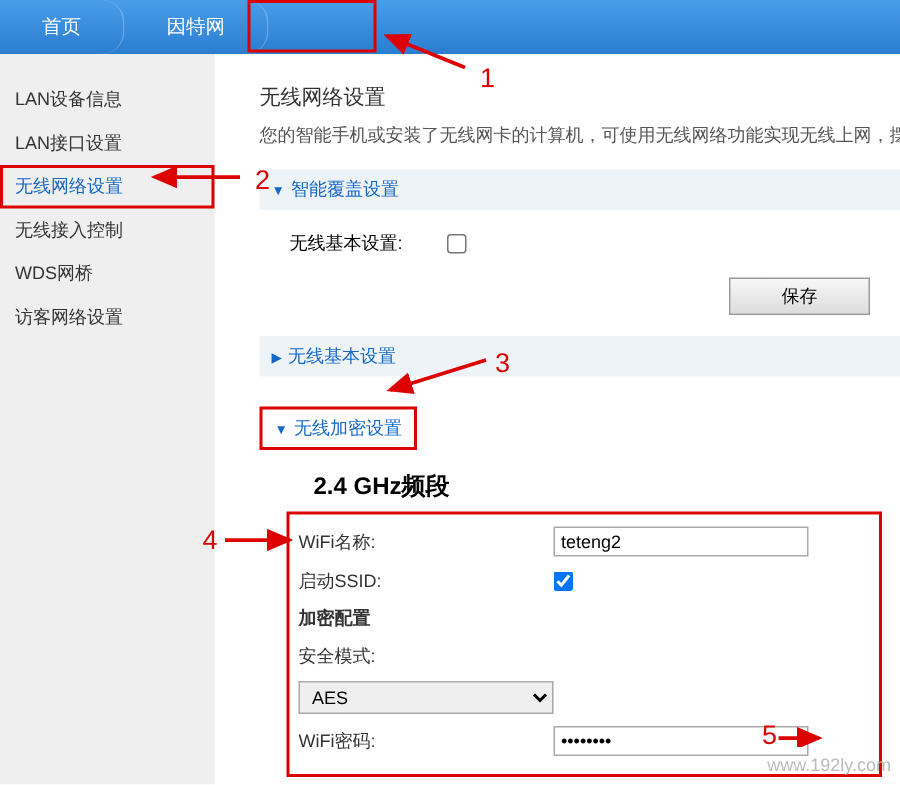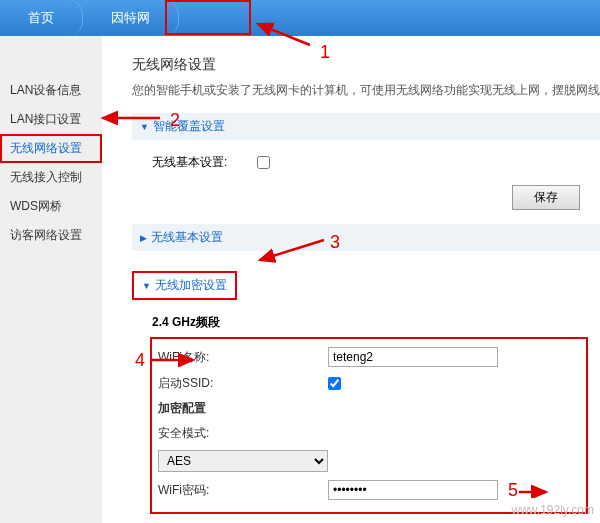--- a/index.html
+++ b/index.html
@@ -4,38 +4,38 @@
 <style>
 * { box-sizing: border-box; margin: 0; padding: 0; }
 body { font-family: "Microsoft YaHei", Arial, sans-serif; font-size: 12px; background: #fff; width: 600px; height: 523px; overflow: hidden; position: relative; }
 
 .topnav { height: 36px; background: linear-gradient(#4a9de8, #2b7dd0); display: flex; align-items: stretch; position: relative; }
 .topnav .tab { color: #fff; padding: 0 28px; display: flex; align-items: center; font-size: 13px; cursor: pointer; border-right: 1px solid rgba(255,255,255,0.25); border-radius: 15px; }
 .topnav .tab.active { background: #1f6bb8; }
 .topnav .hl { position: absolute; border: 2px solid #d00; pointer-events: none; }
 
 .main { display: flex; height: calc(100% - 36px); }
-.sidebar { width: 102px; background: #efefef; padding-top: 40px; }
+.sidebar { width: 143px; background: #efefef; padding-top: 16px; }
 .sidebar .item { padding: 6px 10px; color: #333; cursor: pointer; font-size: 12px; }
 .sidebar .item.active { color: #1567c8; }
 .sidebar .item.active-hl { outline: 2px solid #d00; outline-offset: -2px; }
 
 .content { flex: 1; padding: 20px 0 20px 30px; position: relative; overflow: hidden; }
 .page-title { font-size: 14px; color: #333; margin-bottom: 8px; }
 .desc { color: #555; margin-bottom: 14px; white-space: nowrap; }
 
 .section-hdr { background: #eef3f8; color: #1567c8; padding: 5px 8px; font-size: 12px; margin-bottom: 10px; display: flex; align-items: center; gap: 4px; cursor: pointer; }
 .section-hdr .caret { font-size: 9px; }
 .section-hdr.hl { border: 2px solid #d00; display: inline-flex; padding: 4px 8px; background: #fff; }
 
 .smart-row { padding: 4px 0 14px 20px; display: flex; align-items: center; gap: 30px; }
 .save-row { text-align: right; padding-right: 20px; margin-bottom: 14px; }
-.btn { background: linear-gradient(#f7f7f7,#dcdcdc); border: 1px solid #999; padding: 3px 21px; font-size: 12px; cursor: pointer; font-family: inherit; }
+.btn { background: linear-gradient(#f7f7f7,#dcdcdc); border: 1px solid #999; padding: 3px 34px; font-size: 12px; cursor: pointer; font-family: inherit; }
 
-.band-title { font-weight: bold; font-size: 12px; margin: 4px 0 6px 20px; }
+.band-title { font-weight: bold; font-size: 16px; margin: 4px 0 6px 36px; }
 .form-box { margin: 0 12px 16px 18px; padding: 4px 2px 8px 2px; }
 .form-box.hl { border: 2px solid #d00; }
 .form-row { display: flex; align-items: center; padding: 4px 4px; }
 .form-row .lbl { width: 170px; color: #333; }
 .form-row input[type=text], .form-row input[type=password], .form-row select { width: 170px; border: 1px solid #aaa; padding: 2px 4px; font-size: 12px; font-family: inherit; }
 .sublabel { font-weight: bold; }
 
 .anno { position: absolute; color: #d00; font-size: 18px; font-weight: normal; pointer-events: none; font-family: Arial; }
 .arrow { position: absolute; pointer-events: none; }
 

